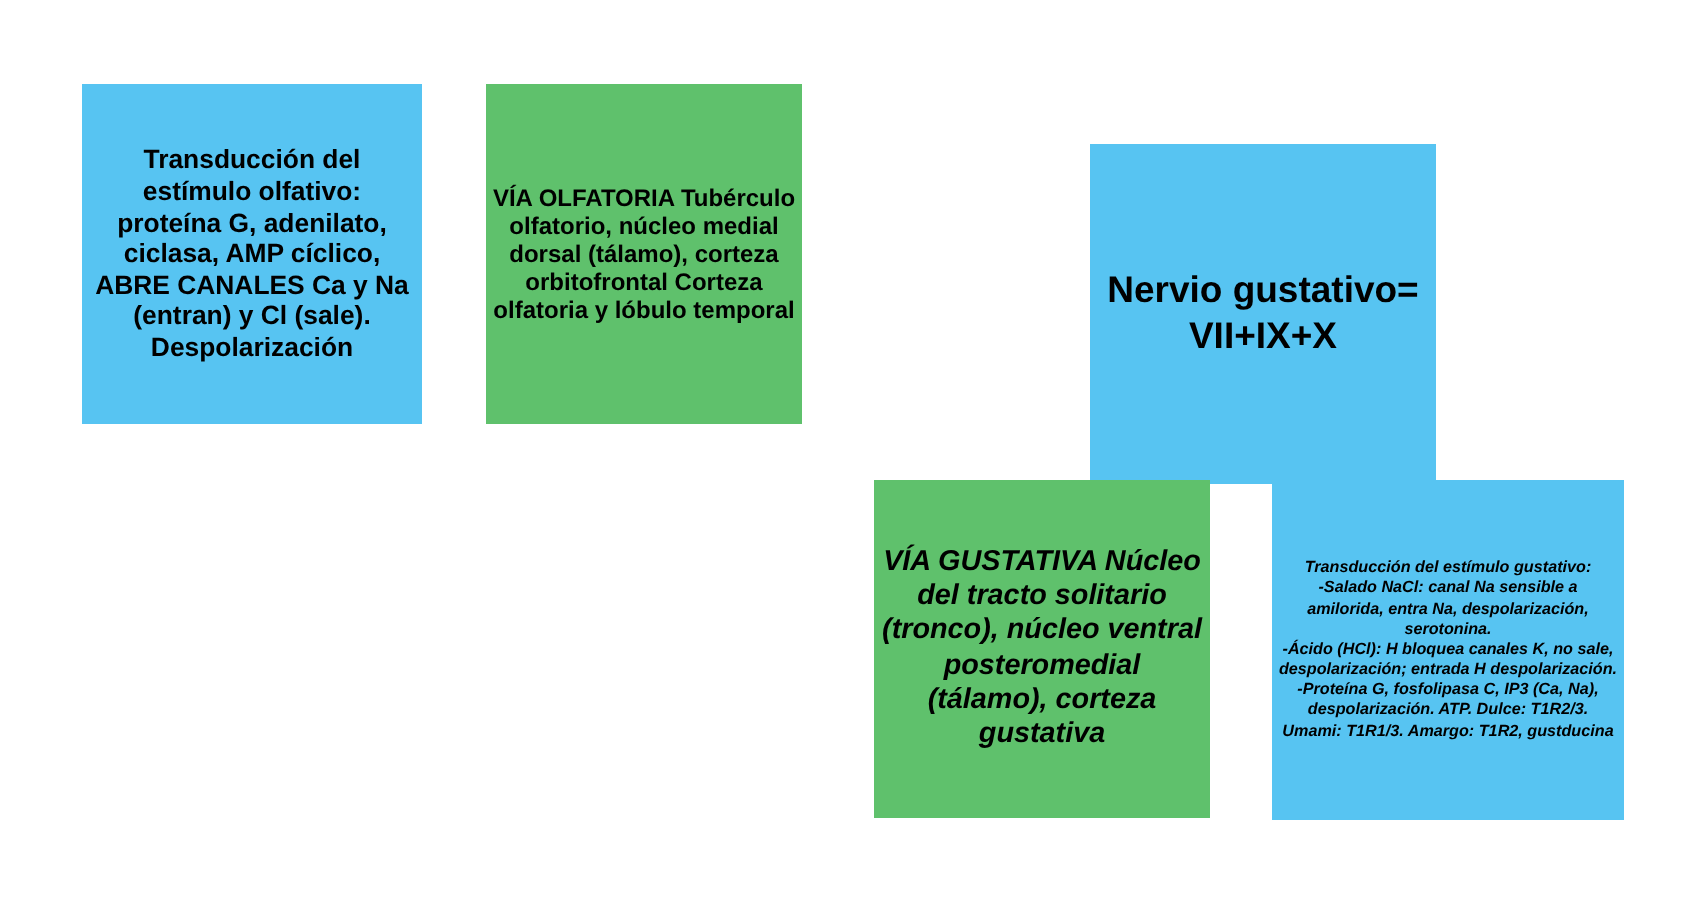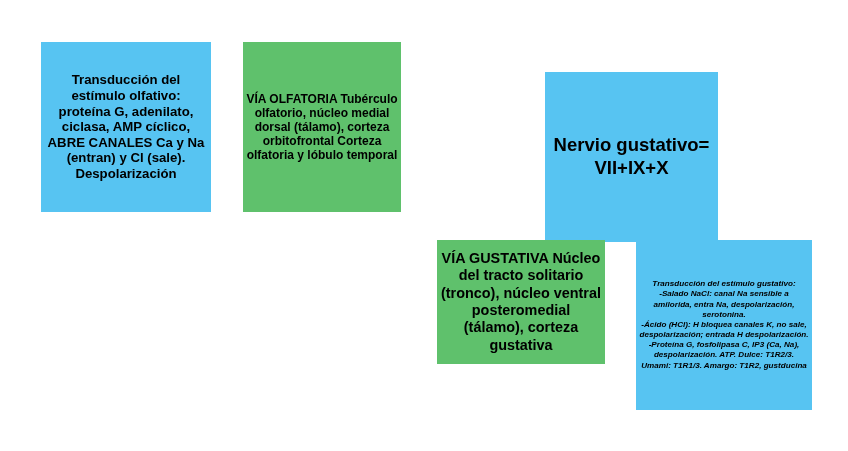--- a/index.html
+++ b/index.html
@@ -54,23 +54,24 @@
     margin-top: 36px;
   }
 
   
   #box-trigeminal-system {
     left: 155px; top: 240px; width: 175px; height: 168px;
     font-size: 11.2px;
     line-height: 1.24;
   }
   #box-gustatory-pathway {
-    left: 437px; top: 240px; width: 168px; height: 124px;
+    left: 437px; top: 240px; width: 168px; height: 169px;
     font-size: 14.4px;
     line-height: 1.2;
+    font-style: italic;
   }
   #box-gustatory-transduction {
     left: 636px; top: 240px; width: 176px; height: 170px;
     font-size: 8.1px;
     line-height: 1.26;
     font-style: italic;
   }
 </style>
 </head>
 <body>

